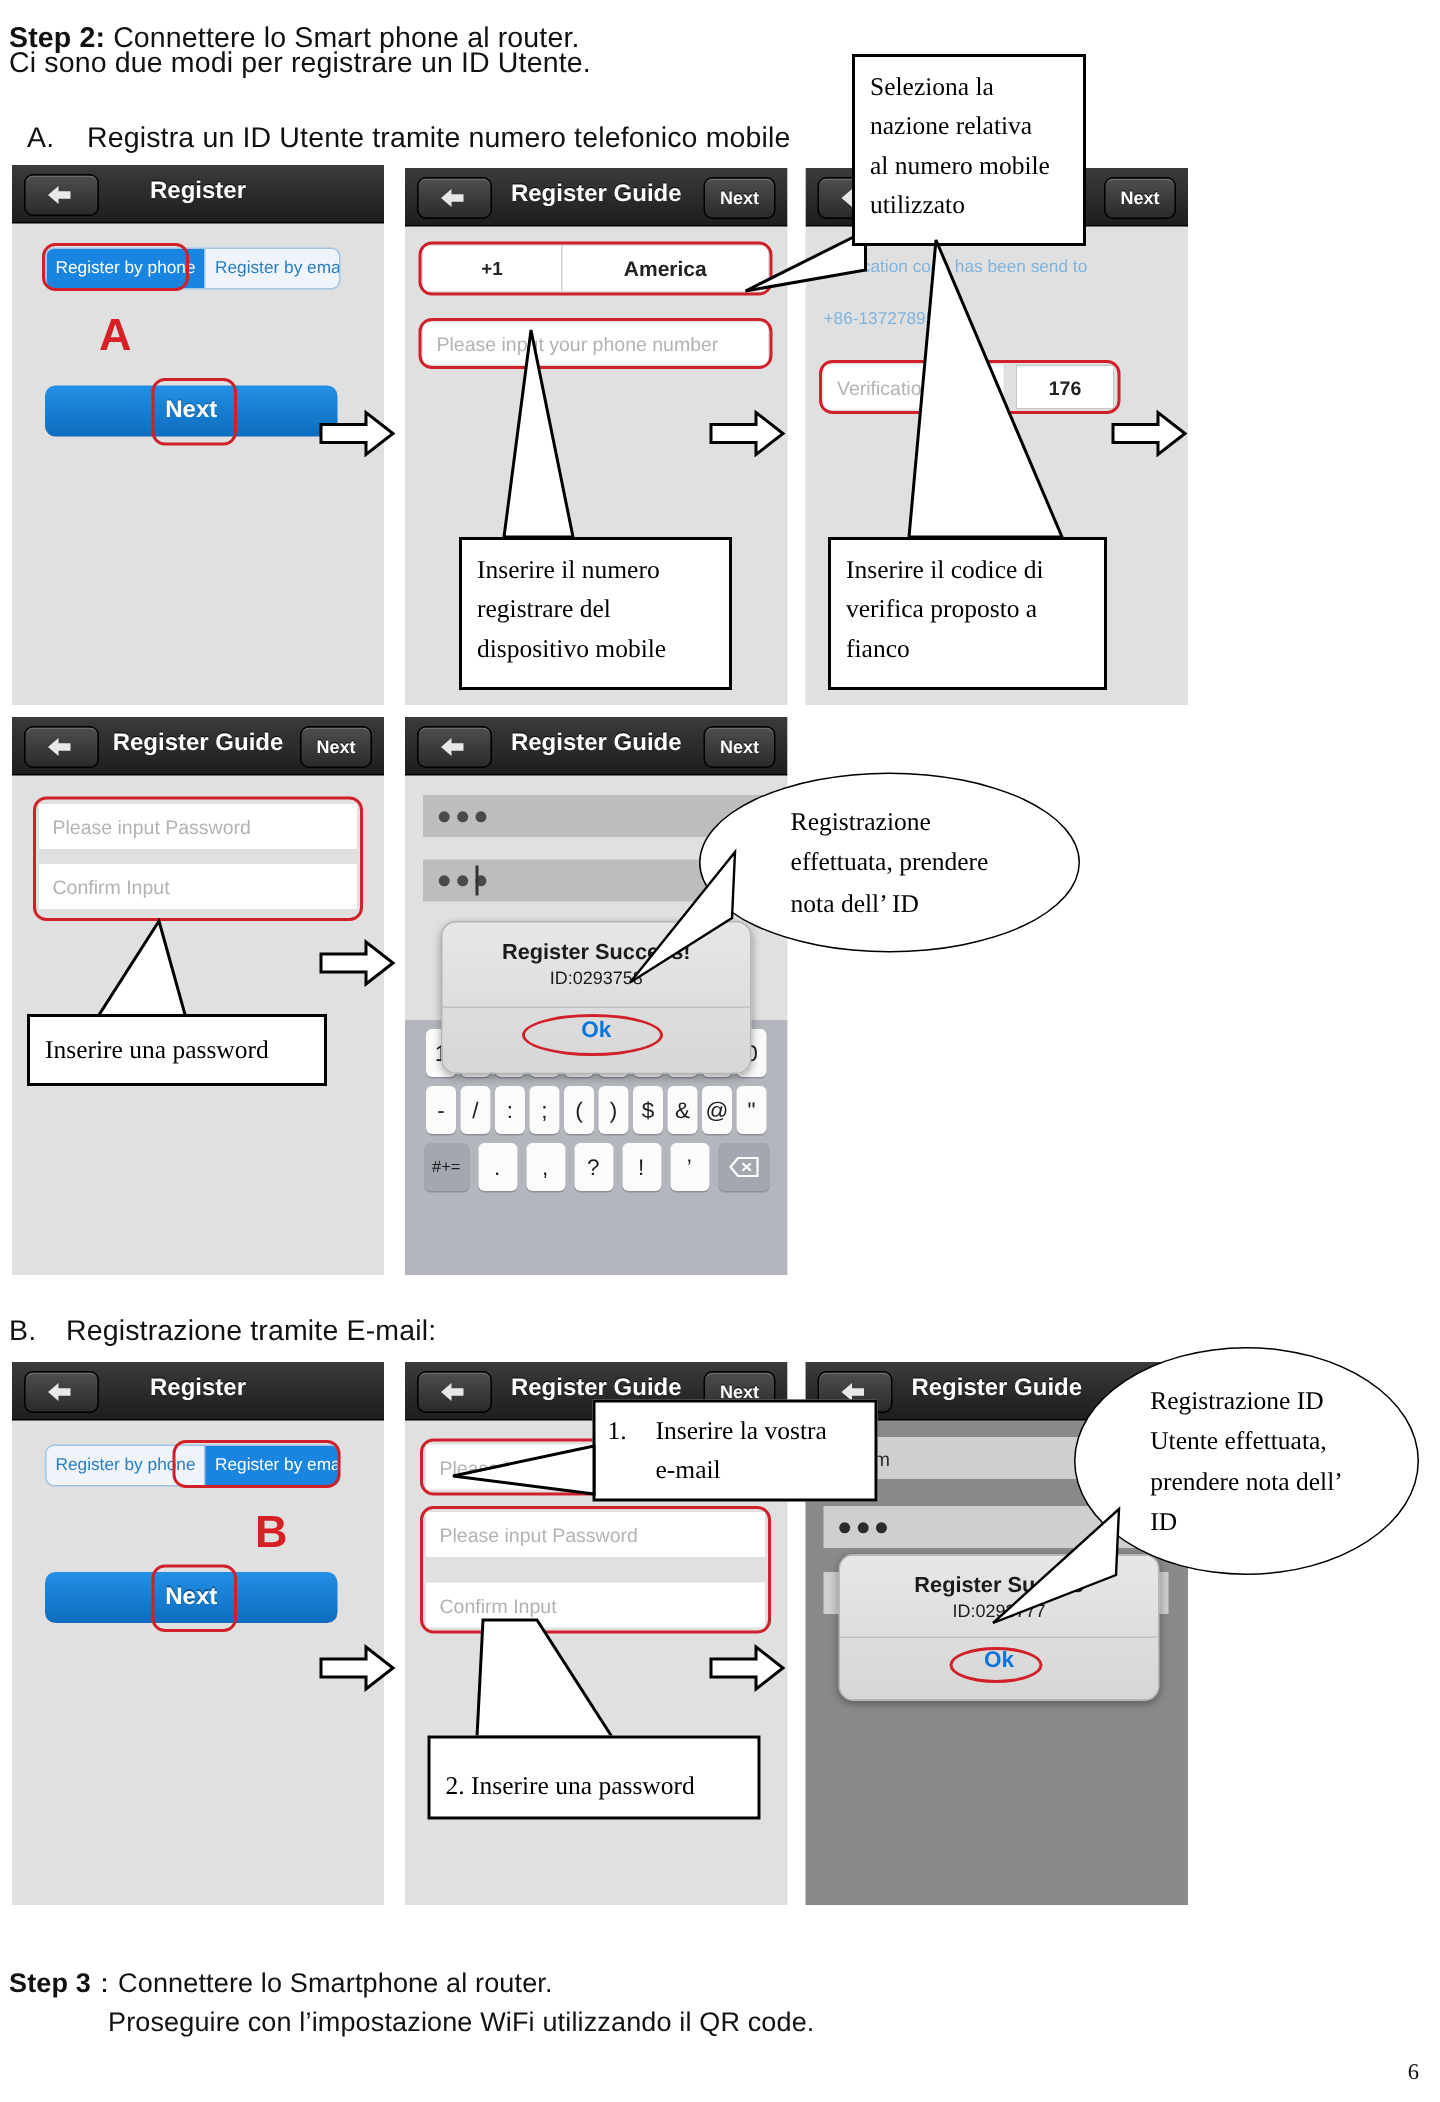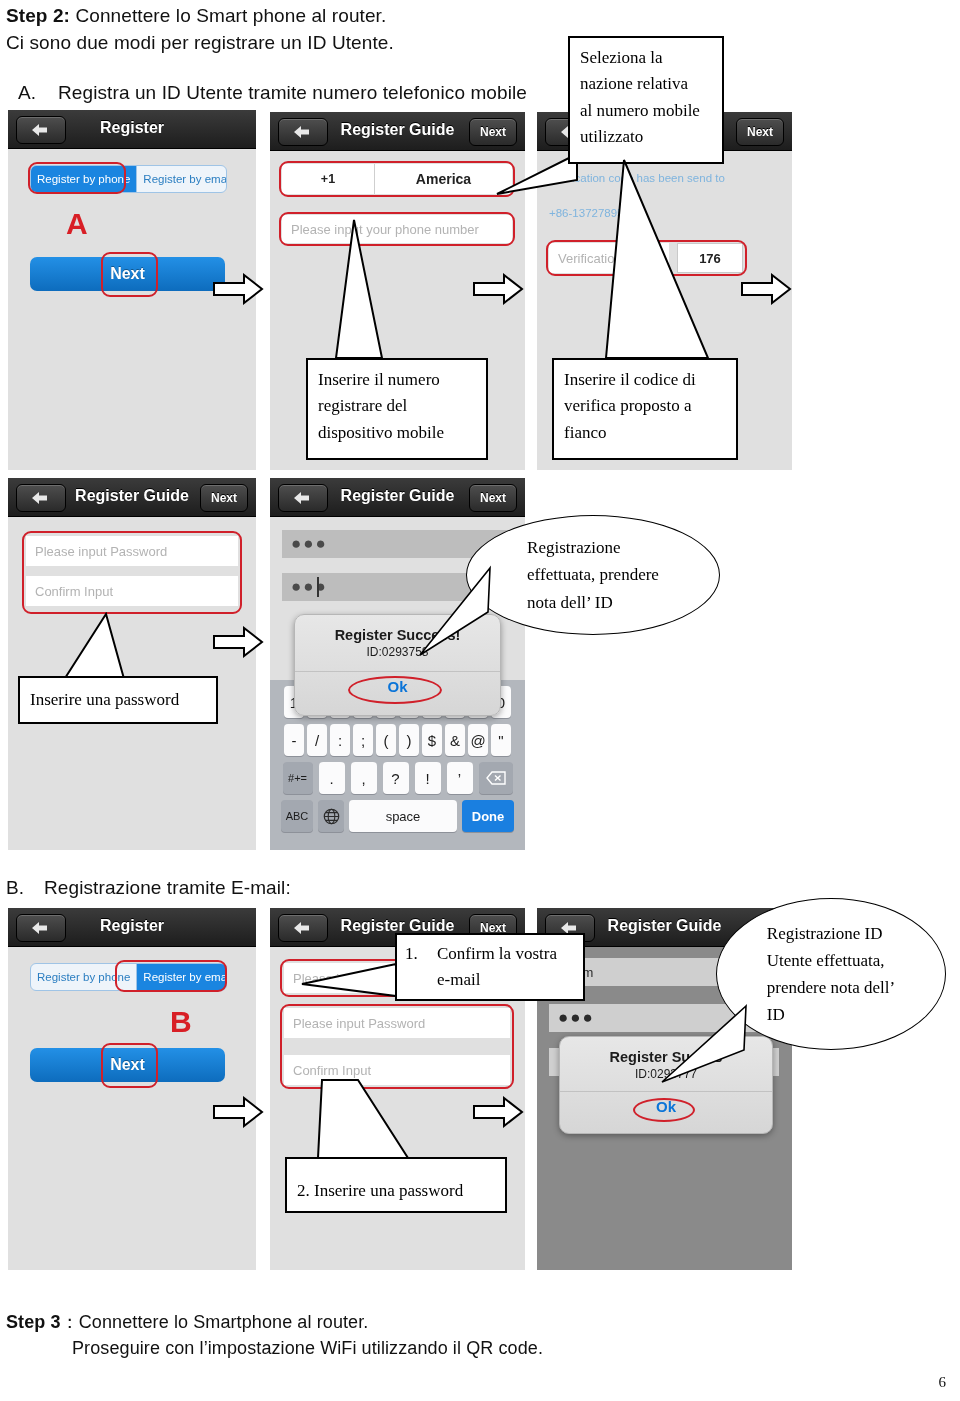--- a/index.html
+++ b/index.html
@@ -193,21 +193,21 @@
   .bubble .inner{padding:0 26px;}
 
   .pagenum{
     position:absolute;right:14px;bottom:10px;
     font-family:"Liberation Serif", serif;font-size:15px;color:#111;
   }
 </style>
 </head>
 <body>
 
-<div class="abs doc-line" style="left:6px;top:5px;">
+<div class="abs doc-line" style="left:6px;top:15px;">
   <b>Step 2:</b><span> Connettere lo Smart phone al router.</span>
 </div>
 <div class="abs doc-line" style="left:6px;top:32px;">Ci sono due modi per registrare un ID Utente.</div>
 
 <div class="abs doc-line" style="left:18px;top:82px;">A.</div>
 <div class="abs doc-line" style="left:58px;top:82px;">Registra un ID Utente tramite numero telefonico mobile</div>
 
 <div class="panel" style="left:8px;top:110px;width:248px;height:360px;">
   <div class="navbar">
     <div class="backbtn">
@@ -391,32 +391,20 @@
       <div class="key" style="width:26px;height:32px;">?</div>
       <div class="key" style="width:26px;height:32px;">!</div>
       <div class="key" style="width:26px;height:32px;">’</div>
       <div class="key dark" style="width:34px;height:32px;">
         <svg width="20" height="14" viewBox="0 0 20 14">
             <path d="M6 1 H19 V13 H6 L1 7 Z" fill="none" stroke="#fff" stroke-width="1.4"></path>
             <path d="M9 4.5 L14.5 9.5 M14.5 4.5 L9 9.5" stroke="#fff" stroke-width="1.4"></path>
           </svg>
       </div>
     </div>
-    <div class="kbrow" style="top:120px;gap:5px;">
-      <div class="key dark" style="width:32px;height:32px;">ABC</div>
-      <div class="key dark" style="width:26px;height:32px;">
-        <svg width="17" height="17" viewBox="0 0 17 17">
-            <circle cx="8.5" cy="8.5" r="7.2" fill="none" stroke="#2b2b2b" stroke-width="1.2"></circle>
-            <ellipse cx="8.5" cy="8.5" rx="3.3" ry="7.2" fill="none" stroke="#2b2b2b" stroke-width="1.1"></ellipse>
-            <path d="M1.4 8.5 H15.6 M2.7 4.6 H14.3 M2.7 12.4 H14.3" stroke="#2b2b2b" stroke-width="1.1"></path>
-          </svg>
-      </div>
-      <div class="key" style="width:108px;height:32px;font-size:13px;">space</div>
-      <div class="key blue" style="width:52px;height:32px;">Done</div>
-    </div>
   </div>
 
   <div class="alert" style="left:24px;top:136px;width:205px;height:100px;">
     <div class="a-title">Register Success!</div>
     <div class="a-sub">ID:0293758</div>
     <div class="a-sep"></div>
     <div class="a-ok">Ok</div>
   </div>
   <div class="ring oval" style="left:78px;top:198px;width:94px;height:28px;"></div>
 </div>
@@ -508,21 +496,21 @@
     <div class="a-title">Register Succes</div>
     <div class="a-sub">ID:0293777</div>
     <div class="a-sep" style="margin-top:10px;"></div>
     <div class="a-ok">Ok</div>
   </div>
   <div class="ring oval" style="left:96px;top:190px;width:62px;height:24px;"></div>
 </div>
 
 <div class="callout" style="left:395px;top:933px;width:190px;height:68px;padding:6px 8px;">
   <div style="white-space:nowrap;">
-    <span class="indent" style="width:32px;">1.</span><span>Confirm la vostra</span>
+    <span class="indent" style="width:32px;">1.</span><span>Inserire la vostra</span>
   </div>
   <div style="padding-left:32px;"><span>e-mail</span></div>
 </div>
 <svg class="callout-tail" style="left:300px;top:960px;" width="100" height="45" viewBox="0 0 100 45">
   <path d="M96 4 L2 24 L96 36 Z" fill="#ffffff" stroke="#000" stroke-width="2"></path>
 </svg>
 
 <svg class="callout-tail" style="left:300px;top:1078px;" width="120" height="85" viewBox="0 0 120 85">
   <path d="M22 2 L18 80 L108 80 L58 2 Z" fill="#ffffff" stroke="#000" stroke-width="2"></path>
 </svg>

